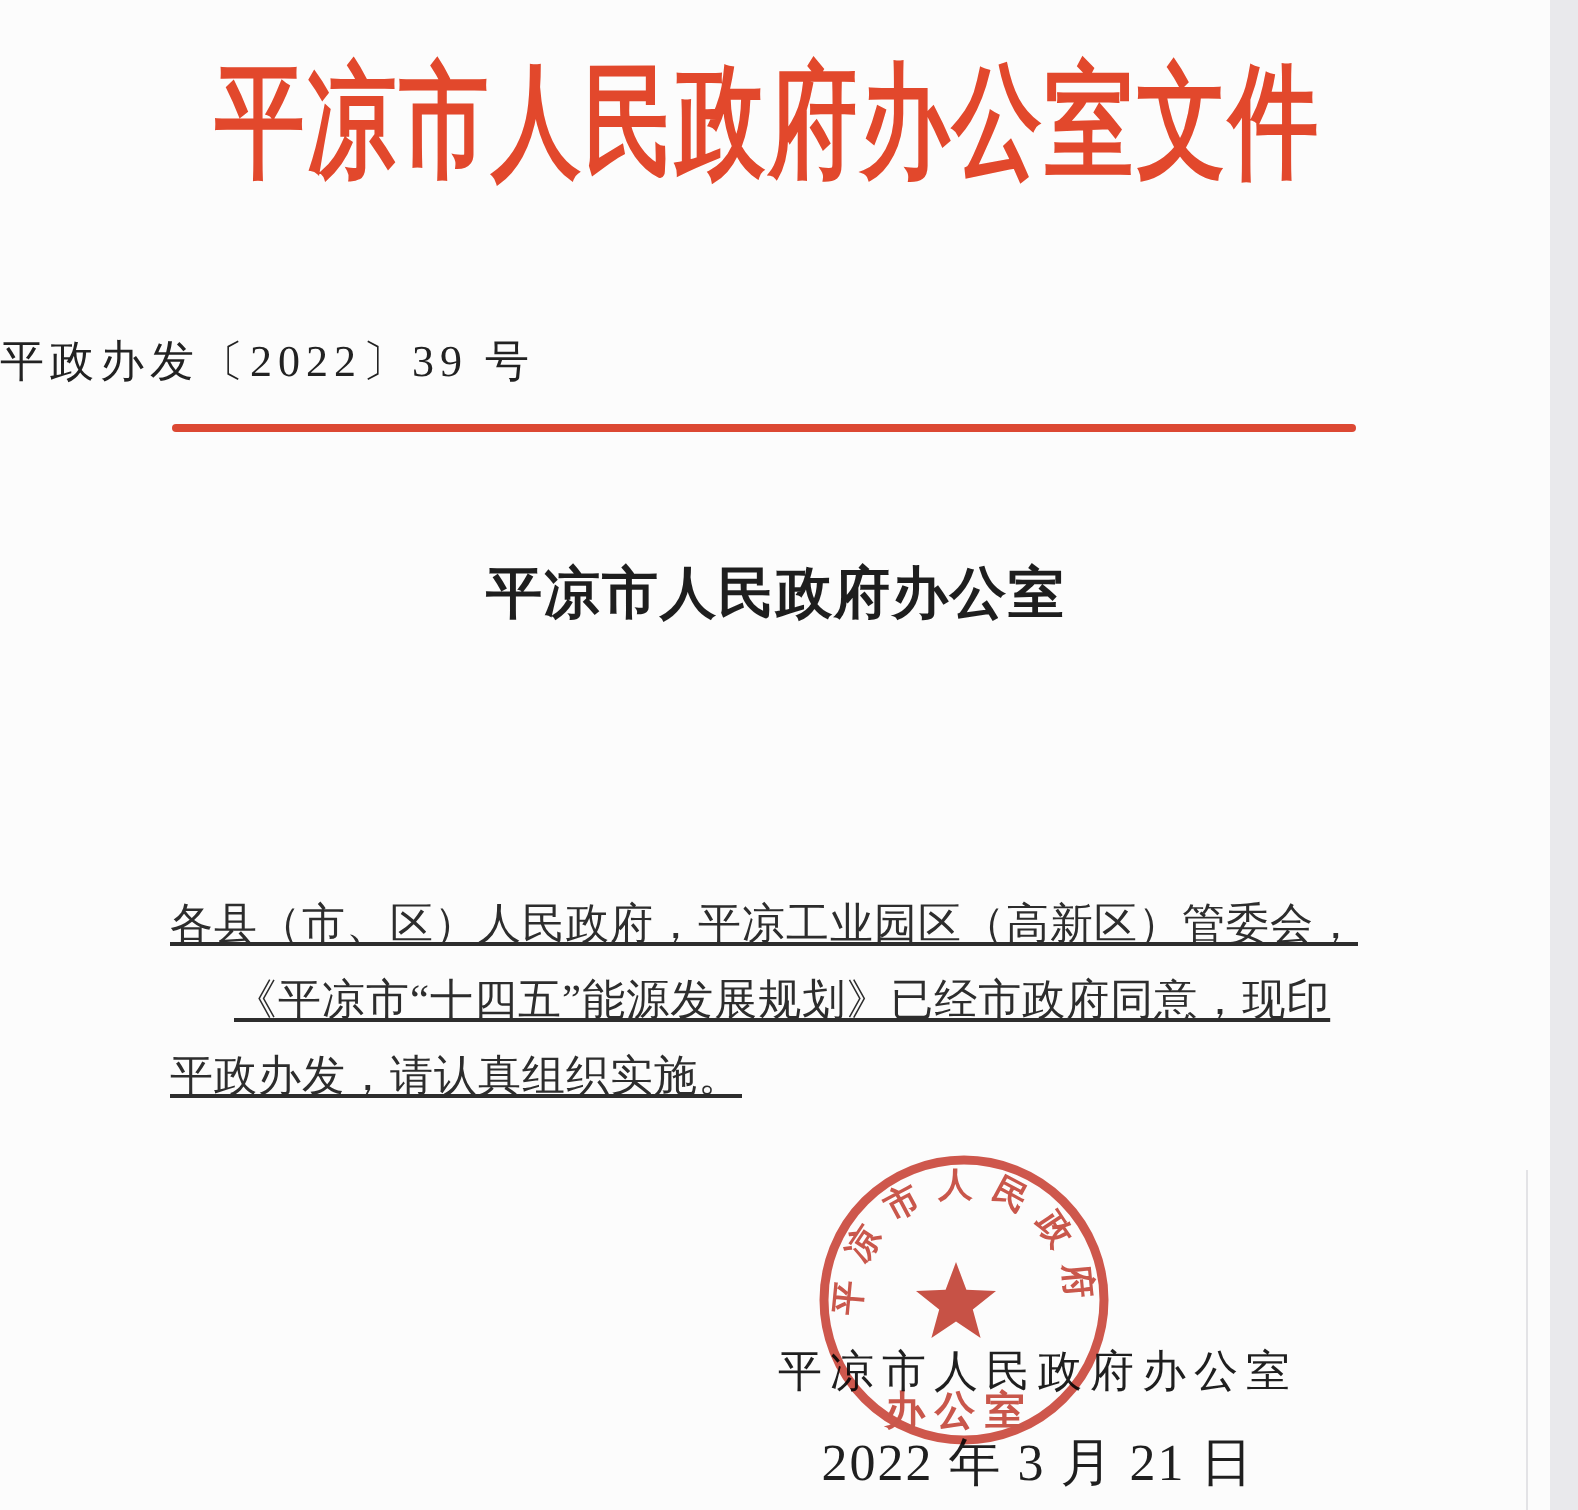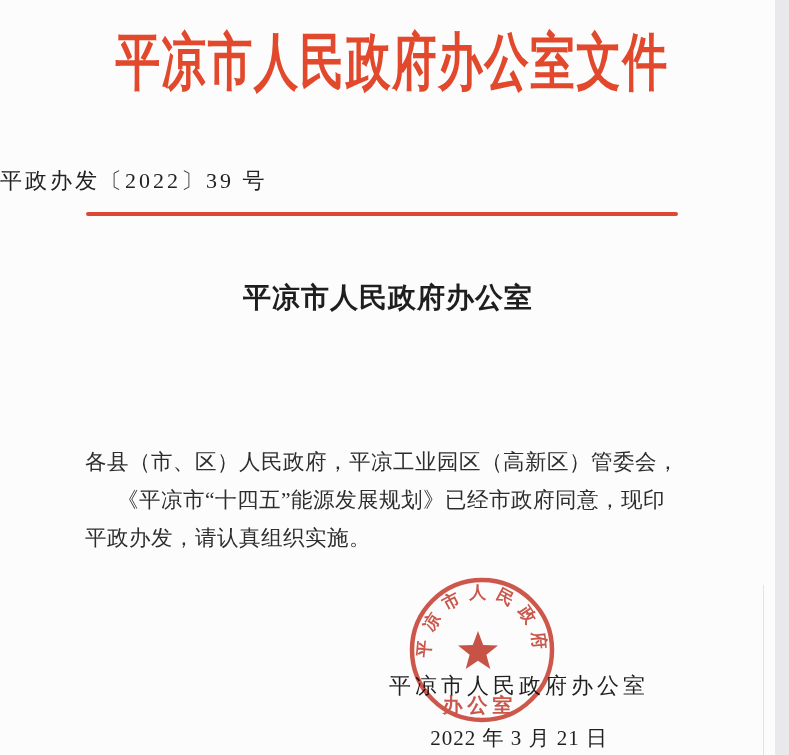--- a/index.html
+++ b/index.html
@@ -10,21 +10,21 @@
   }
   .edge-strip {
     position:absolute; right:0; top:0; width:14px; height:755px;
     background:#e9e9ec;
   }
   .edge-line {
     position:absolute; left:763px; top:585px; width:1px; height:170px;
     background:#e3e3e6;
   }
   .header-banner {
-    position:absolute; top:22px; left:0; width:776px; text-align:right;
+    position:absolute; top:22px; left:0; width:776px; text-align:left;
     color:#e2482c; font-weight:900; font-size:62px; line-height:80px;
   }
   .header-inner {
     display:inline-block; transform:scaleX(0.72); transform-origin:center;
     white-space:nowrap; letter-spacing:2px;
   }
   .doc-number {
     position:absolute; top:166px; left:0; width:776px; 
     font-size:22px; color:#222; letter-spacing:3px; white-space:nowrap;
   }
@@ -32,30 +32,30 @@
     position:absolute; top:212px; left:86px; width:592px; height:4px;
     background:#dc4833; border-radius:2px;
   }
   .title-block {
     position:absolute; top:276px; left:0; width:776px; text-align:center;
     font-size:28px; font-weight:bold; color:#1e1e1e; line-height:44px;
     letter-spacing:1px;
   }
   .body-block {
     position:absolute; top:443px; left:85px; width:612px;
-    font-size:21.5px; color:#2d2d2d; line-height:38px; letter-spacing:0.5px;
+    font-size:21.5px; color:#2d2d2d; line-height:38px; letter-spacing:0.5px;text-decoration:underline;
   }
   .body-line { white-space:nowrap; }
   .indent { text-indent:32px; }
   .sign-block {
     position:absolute; left:380px; top:671px; width:278px;
     text-align:center; color:#1f1f1f;
   }
   .signature { font-size:22px; letter-spacing:4px; white-space:nowrap; }
-  .date-line { margin-top:23px; font-size:21px; letter-spacing:1px; white-space:nowrap; }
+  .date-line { margin-top:13px; font-size:26px; letter-spacing:1px; white-space:nowrap; }
   .seal-wrap {
     position:absolute; left:402px; top:570px; width:160px; height:160px;
     mix-blend-mode:multiply; opacity:0.92; pointer-events:none;
   }
   .seal-wrap svg { display:block; }
 </style>
 </head>
 <body>
 
 <div class="page">

